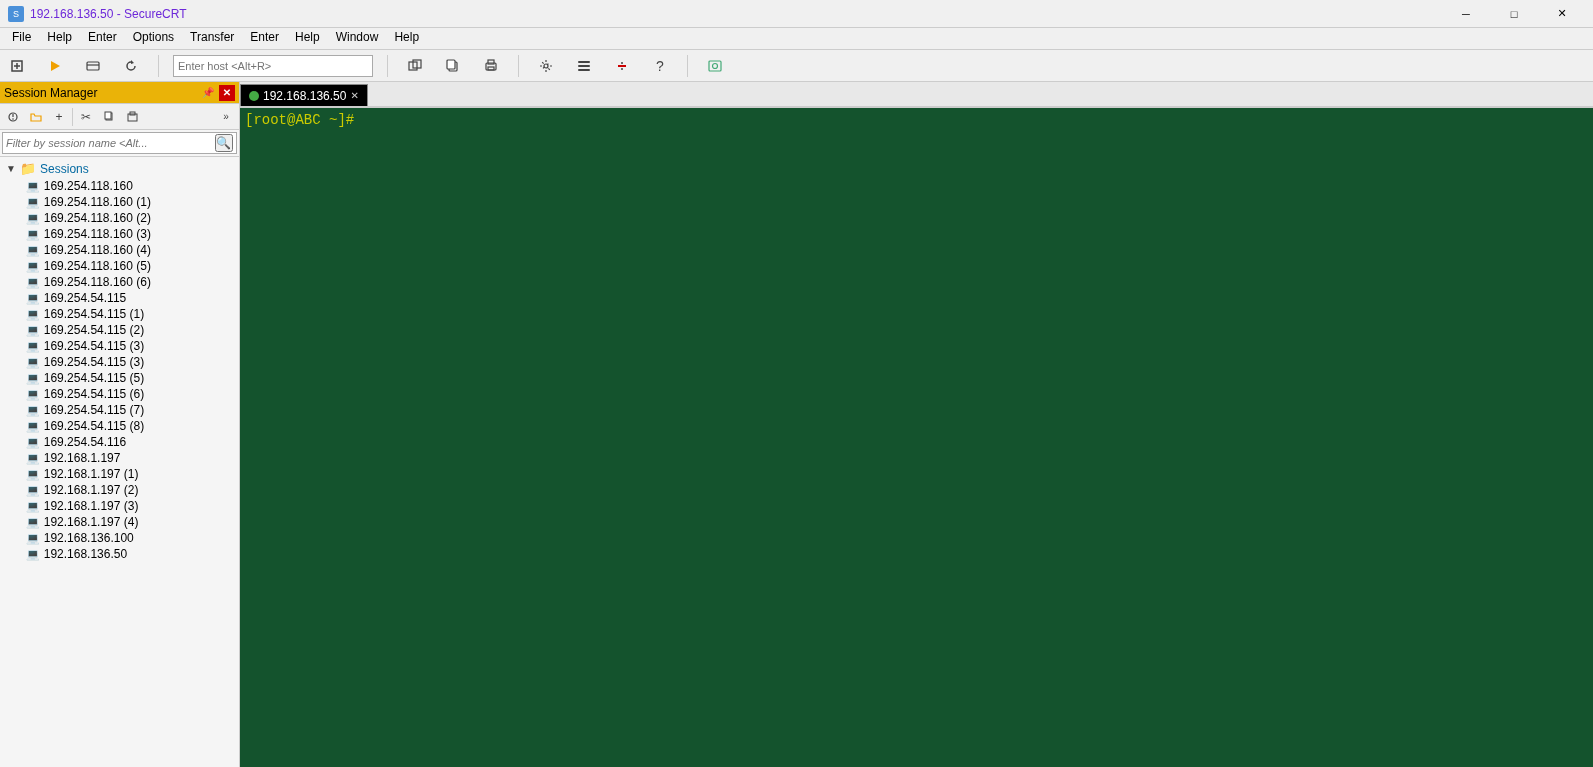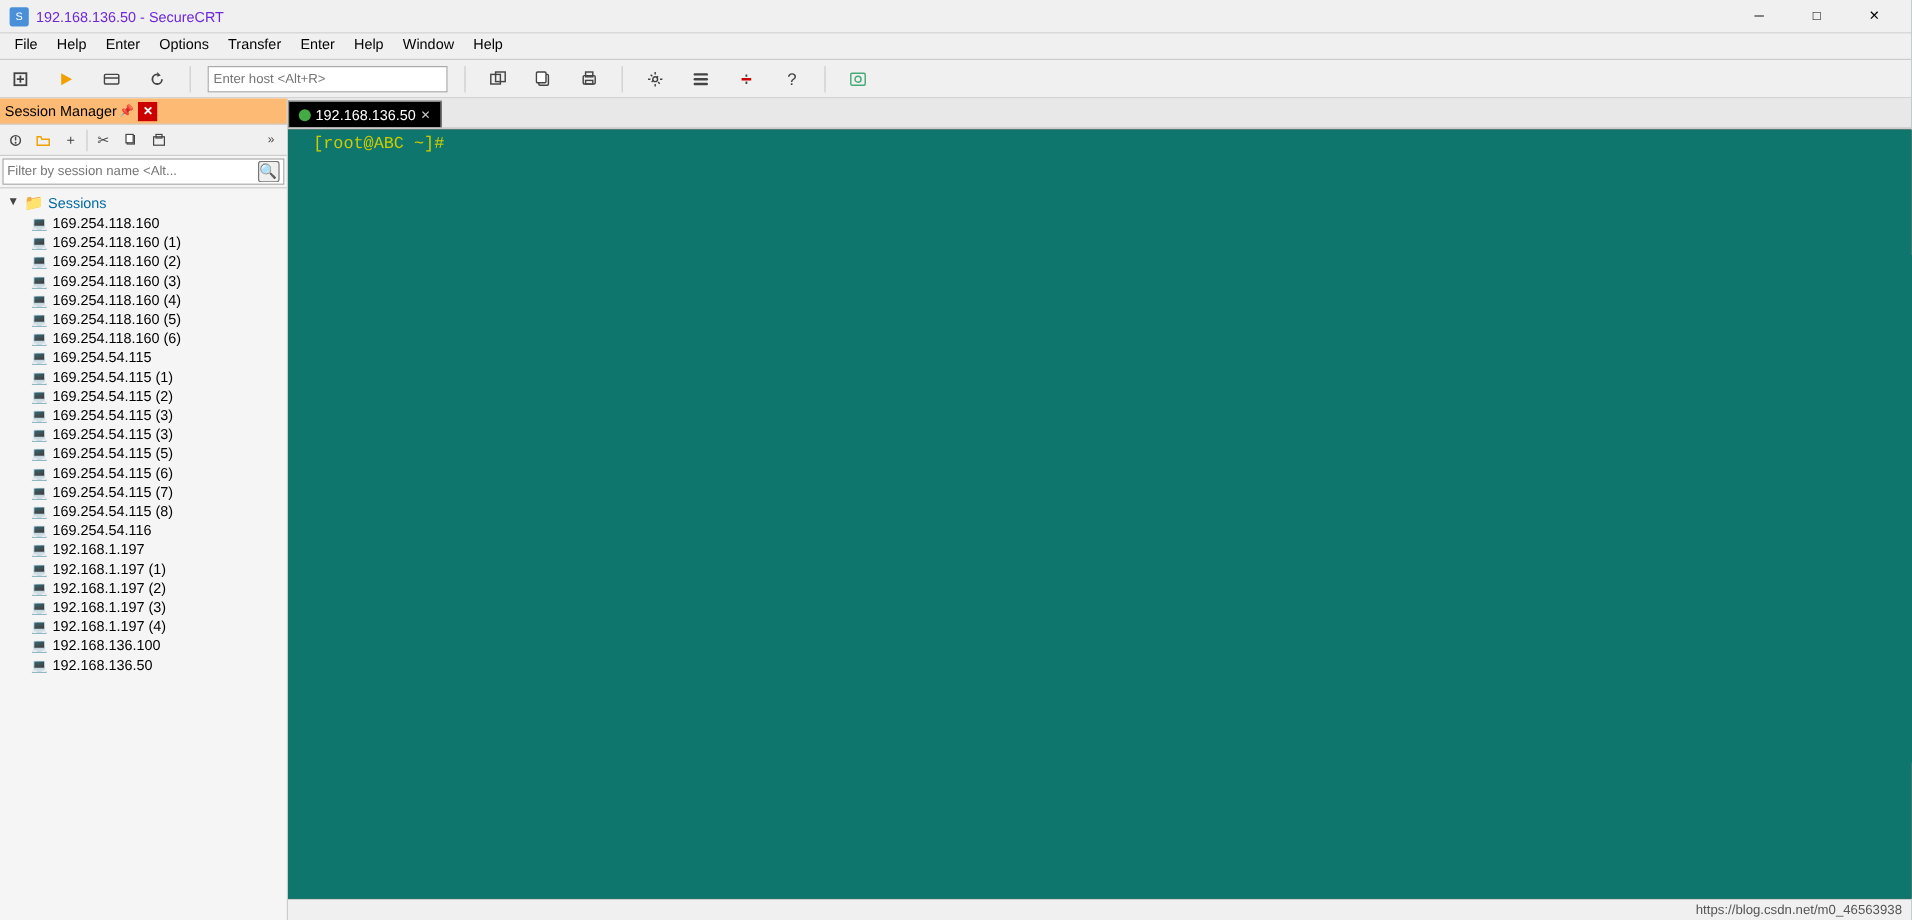--- a/index.html
+++ b/index.html
@@ -126,24 +126,25 @@
     
     #session-panel {
       width: 240px;
       background: #f5f5f5;
       border-right: 1px solid #ccc;
       display: flex;
       flex-direction: column;
       flex-shrink: 0;
     }
     #session-panel-header {
-      background: #fdba74;
+      background: #eab308;
       height: 22px;
       display: flex;
       align-items: center;
+      justify-content: space-between;
       padding: 0 4px;
       border-bottom: 1px solid #ccc;
     }
     #session-panel-title {
       font-size: 12px;
       font-weight: normal;
       color: #000;
     }
     #session-panel-controls {
       display: flex;
@@ -303,22 +304,22 @@
 
     
     #terminal-area {
       display: flex;
       flex-direction: column;
       flex: 1;
       background: #000;
     }
     #terminal-content {
       flex: 1;
-      background: #0f766e;
-      padding: 4px 21px;
+      background: #14532d;
+      padding: 4px 5px;
       font-family: 'Courier New', Courier, monospace;
       font-size: 14px;
       color: #c0c0c0;
       position: relative;
     }
     .terminal-prompt {
       color: #cccc00;
       font-family: 'Courier New', Courier, monospace;
       font-size: 14px;
     }
@@ -483,21 +484,21 @@
       <button class="session-toolbar-btn" title="Paste">
         <svg width="11" height="11" viewBox="0 0 11 11">
             <rect x="1" y="3" width="9" height="7" fill="none" stroke="#444" stroke-width="1"></rect>
             <rect x="3" y="1" width="5" height="3" fill="none" stroke="#444" stroke-width="1"></rect>
           </svg>
       </button>
       <button class="session-toolbar-btn expand-btn" title="Expand">»</button>
     </div>
     <div style="padding: 2px; border-bottom: 1px solid #ccc;">
       <div style="display:flex;align-items:center;border:1px solid #aaa;background:white;padding:1px 3px;">
-        <input id="filter-input" type="text" style="border: none; outline: none; font-size: 11px; color: rgb(136, 136, 136); width: 220px; background: transparent;" placeholder="Filter by session name &lt;Alt...">
+        <input id="filter-input" type="text" style="border: none; outline: none; font-size: 11px; color: rgb(136, 136, 136); width: 220px; background: transparent; font-style: italic;" placeholder="Filter by session name &lt;Alt...">
         <button class="search-icon-btn">🔍</button>
       </div>
     </div>
     <div id="session-tree">
       <div class="tree-root">
         <div class="tree-root-item">
           <span class="chevron-icon">▼</span>
           <span class="folder-icon">📁</span>
           <span class="tree-root-label">Sessions</span>
         </div>
@@ -613,18 +614,15 @@
         <span class="tab-close">✕</span>
       </div>
     </div>
 
     <div id="terminal-area">
       <div id="terminal-content">
         <span class="terminal-prompt">[root@ABC ~]#</span>
       </div>
     </div>
 
-    <div id="status-bar">
-      <span>https://blog.csdn.net/m0_46563938</span>
-    </div>
   </div>
 
 </div>
 
 </body></html>

